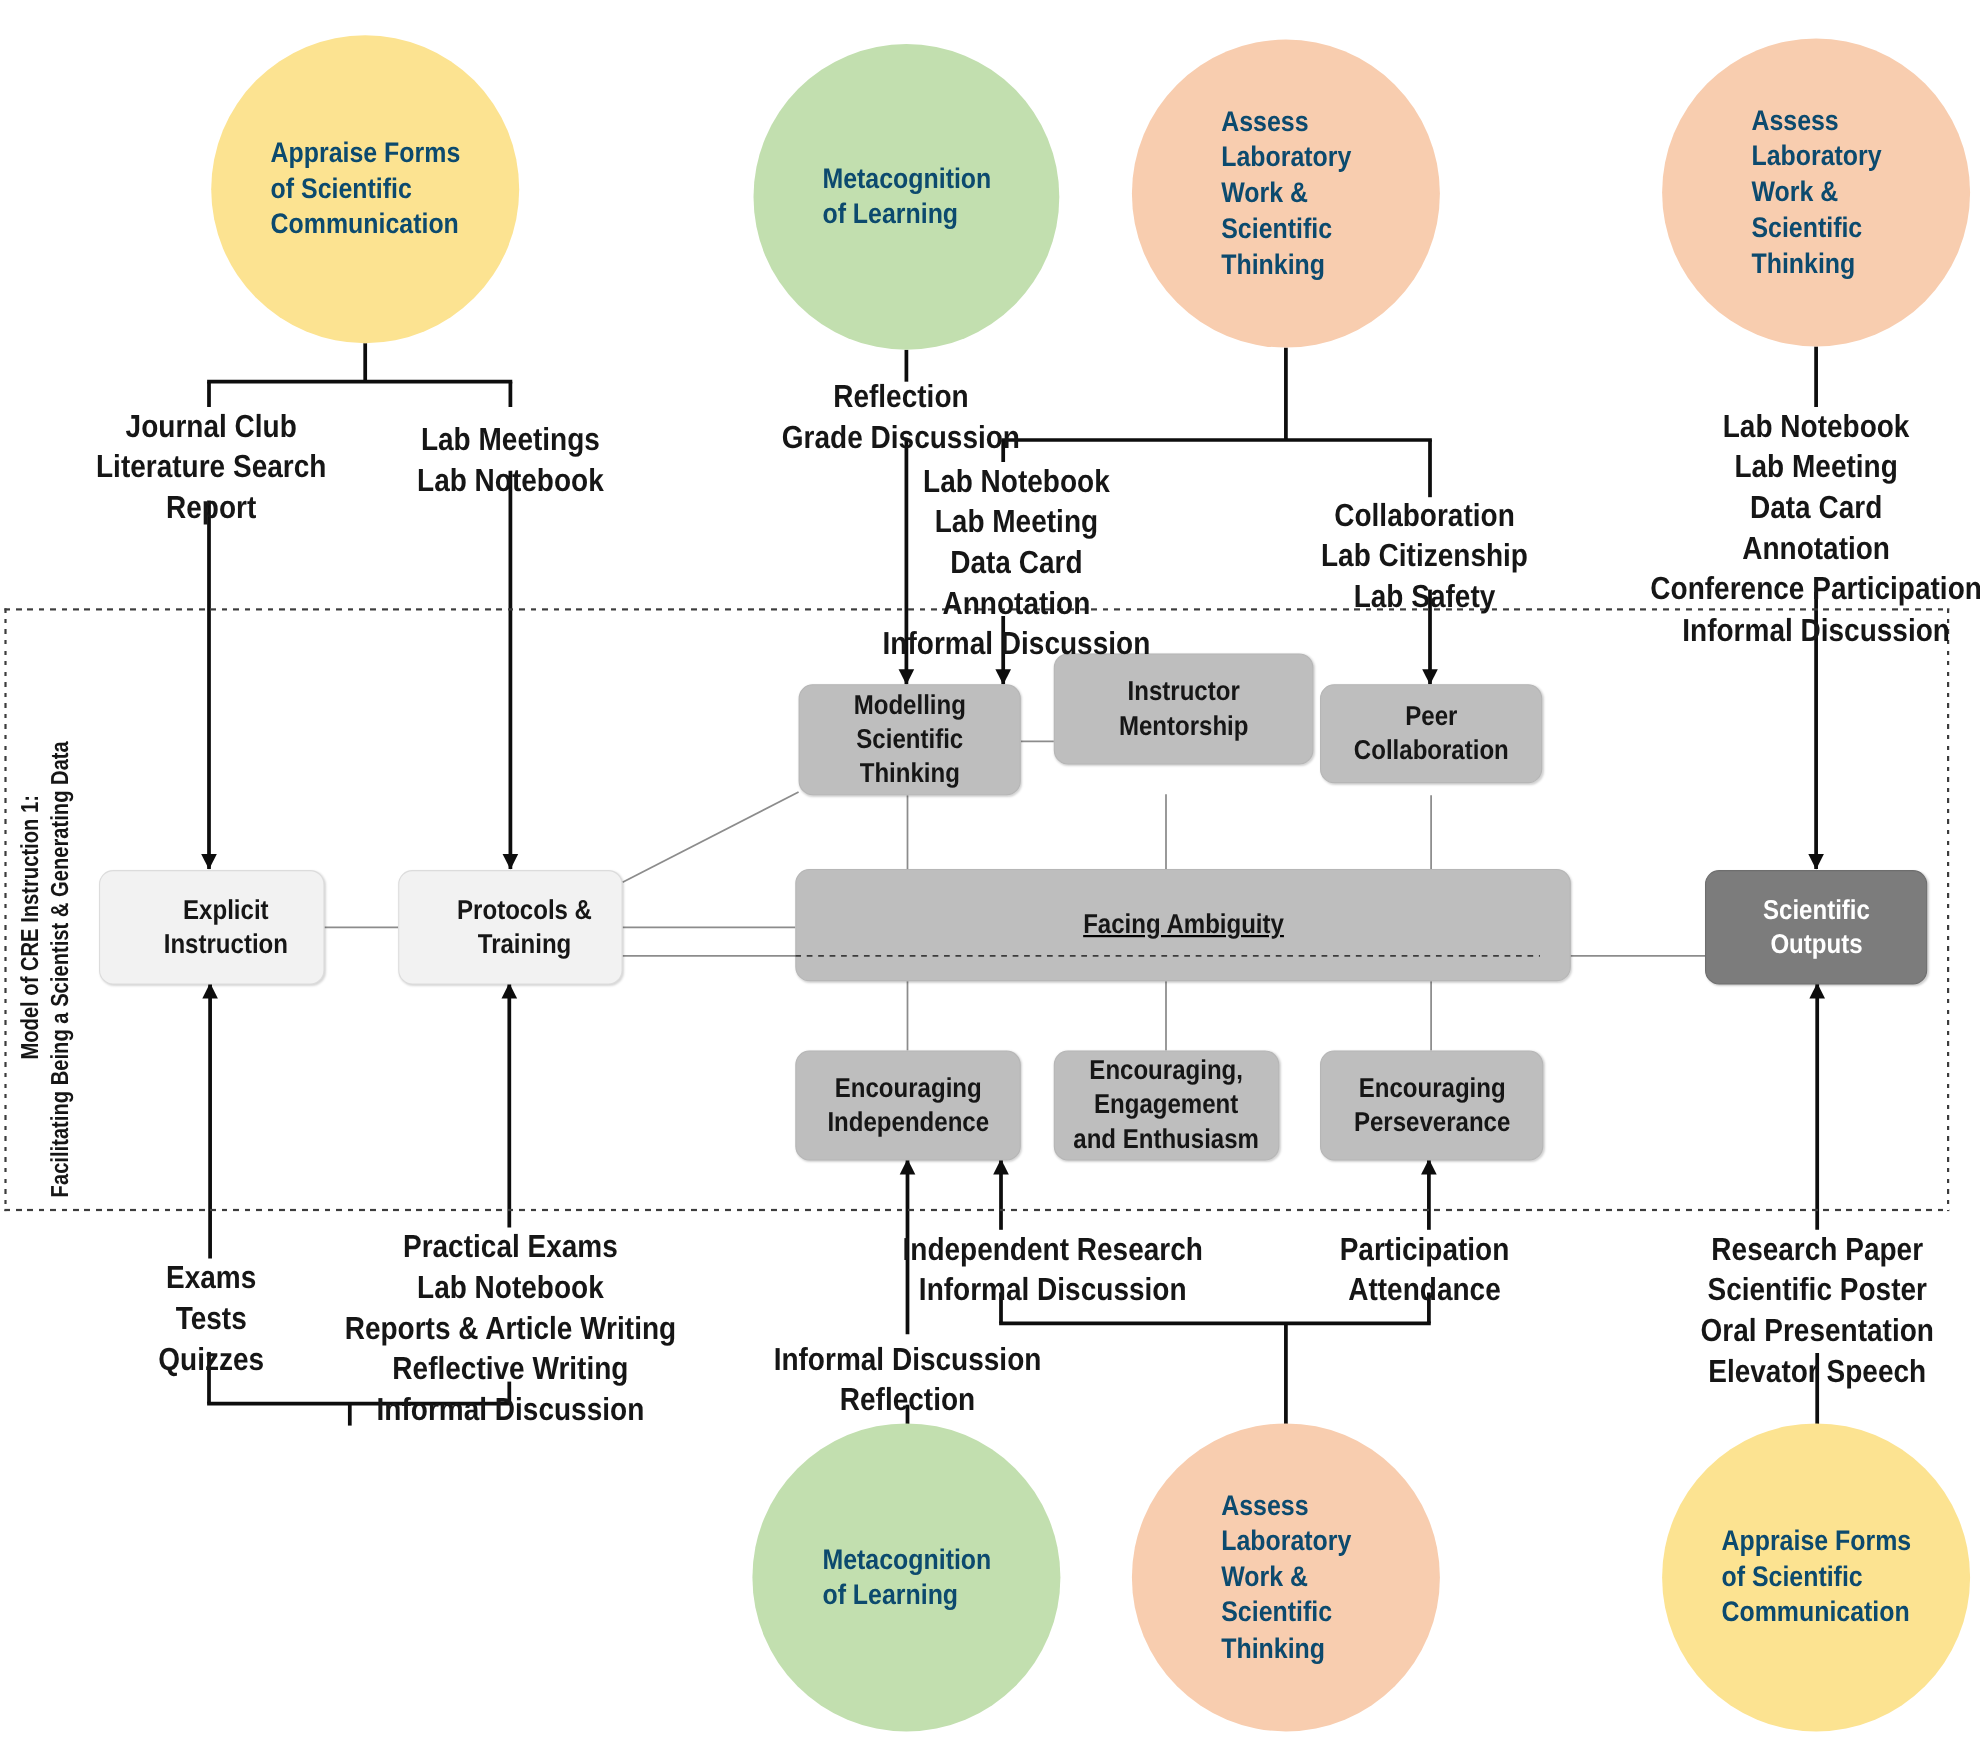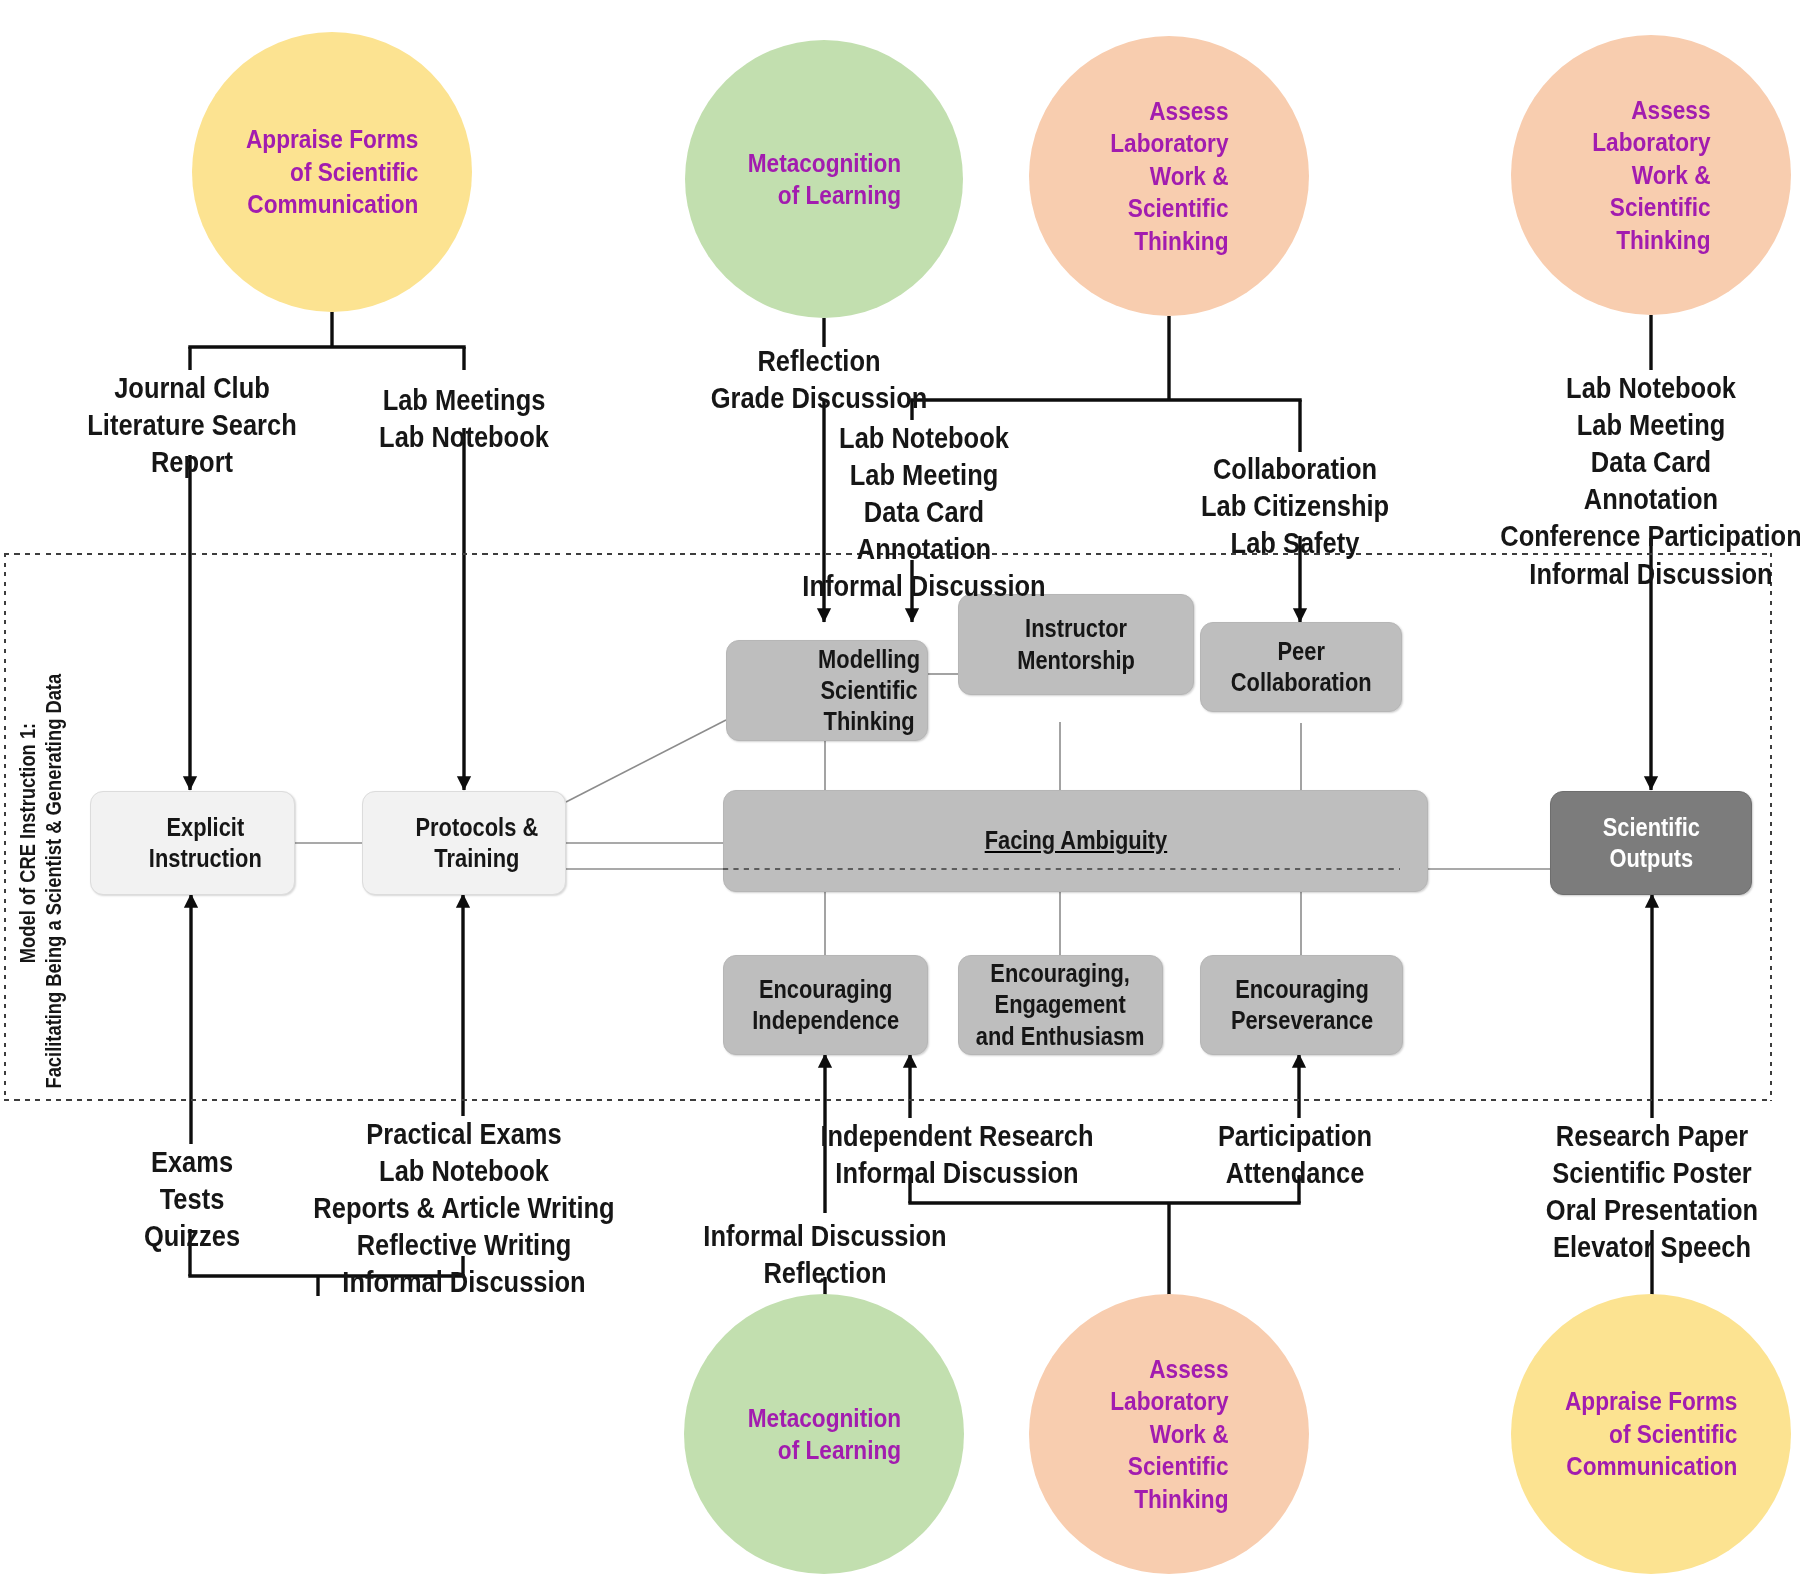--- a/index.html
+++ b/index.html
@@ -3,21 +3,21 @@
 <meta charset="utf-8">
 <title>Model of CRE Instruction 1</title>
 <style>
 html,body{margin:0;padding:0;background:#ffffff;}
 body{width:1800px;height:1579px;overflow:hidden;
      font-family:"Liberation Sans","DejaVu Sans",sans-serif;}
 #stage{position:relative;width:1800px;height:1579px;background:#fff;}
 svg#wires{position:absolute;left:0;top:0;width:1800px;height:1579px;}
 .circ{position:absolute;border-radius:50%;display:flex;align-items:center;
       justify-content:center;}
-.circ .txt{font-weight:bold;color:#a21caf;text-align:right;font-size:25.8px;
+.circ .txt{font-weight:bold;color:#0c4a6e;text-align:left;font-size:25.8px;
       line-height:1.255;letter-spacing:0;}
 .circ .txt > div{transform:scaleX(0.878);}
 .ann{position:absolute;font-weight:bold;color:#161616;text-align:center;
      font-size:29px;line-height:1.28;letter-spacing:0;white-space:nowrap;
      transform:translateX(-50%);}
 .ann > div{transform:scaleX(0.878);}
 .box{position:absolute;border-radius:13px;display:flex;align-items:center;
      justify-content:center;box-sizing:border-box;}
 .box .txt{font-weight:bold;text-align:center;font-size:24.9px;line-height:1.25;
      letter-spacing:0;}
@@ -163,21 +163,21 @@
         <div>Explicit</div>
         <div>Instruction</div>
       </div>
     </div>
     <div class="box light" style="left: 362px; top: 791px; width: 204px; height: 104px;">
       <div class="txt">
         <div>Protocols &amp;</div>
         <div>Training</div>
       </div>
     </div>
-    <div class="box grey" style="left: 726px; top: 640px; width: 202px; height: 101px; justify-content: flex-end;">
+    <div class="box grey" style="left: 726px; top: 622px; width: 202px; height: 101px;">
       <div class="txt">
         <div>Modelling</div>
         <div>Scientific</div>
         <div>Thinking</div>
       </div>
     </div>
     <div class="box grey" style="left: 958px; top: 594px; width: 236px; height: 101px;">
       <div class="txt">
         <div>Instructor</div>
         <div>Mentorship</div>

